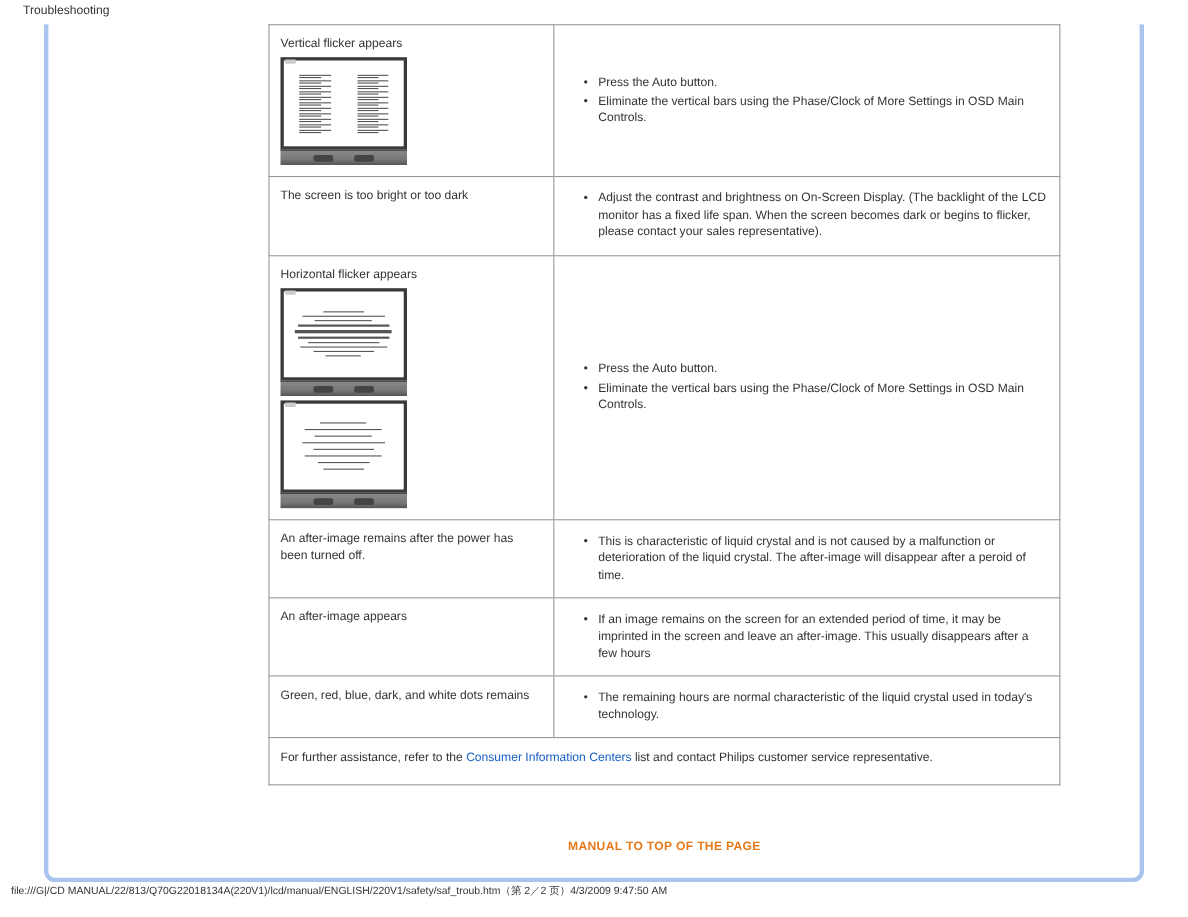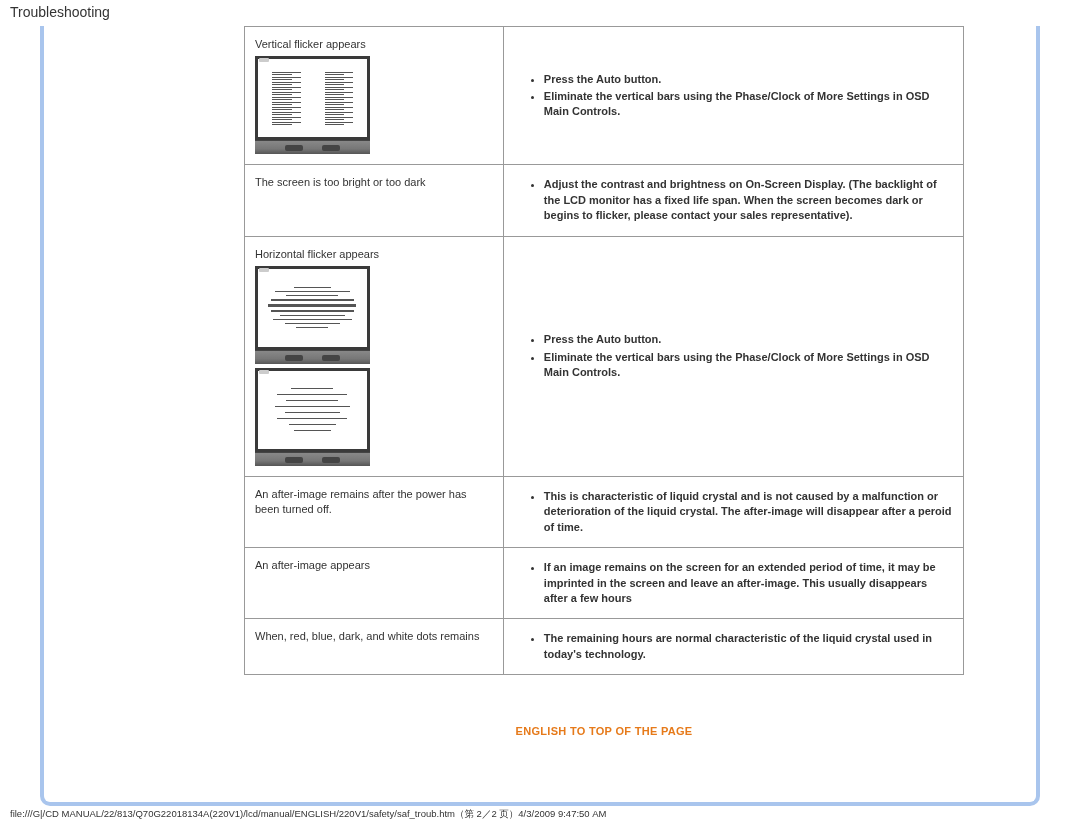--- a/index.html
+++ b/index.html
@@ -4,22 +4,22 @@
 <style>
   * { box-sizing: border-box; margin: 0; padding: 0; }
   body {
     font-family: Verdana, Arial, sans-serif;
     font-size: 10px;
     color: #333;
     background: #fff;
     width: 1080px;
   }
   .header-label {
-    padding: 4px 10px;
-    font-size: 14px;
+    padding: 4px 21px;
+    font-size: 11px;
   }
   .page-frame {
     margin: 2px 40px 0 40px;
     border: 4px solid #a9c5ed;
     border-radius: 10px;
     border-top: none;
     border-top-left-radius: 0;
     border-top-right-radius: 0;
     background: #fff;
     min-height: 780px;
@@ -41,21 +41,20 @@
     vertical-align: middle;
     font-size: 11px;
     line-height: 1.4;
   }
   .tbl td.left {
     width: 36%;
     vertical-align: top;
   }
   .tbl td.right {
     width: 64%;
-    font-weight: bold;
   }
   ul {
     list-style: disc;
     padding-left: 30px;
     font-size: 11px;
   }
   ul li { margin: 2px 0; }
   .footer-text {
     border: 1px solid #999;
     border-top: none;
@@ -322,28 +321,31 @@
       <tr>
         <td class="left">An after-image appears</td>
         <td class="right">
           <ul>
             <li>If an image remains on the screen for an extended period of time, it may be imprinted in the screen and leave an after-image. This usually disappears after a few hours</li>
           </ul>
         </td>
       </tr>
 
       <tr>
-        <td class="left">When, red, blue, dark, and white dots remains</td>
+        <td class="left">Green, red, blue, dark, and white dots remains</td>
         <td class="right">
           <ul>
             <li>The remaining hours are normal characteristic of the liquid crystal used in today's technology.</li>
           </ul>
         </td>
       </tr>
     </tbody>
       </table>
 
-
-    <div class="return-link">ENGLISH TO TOP OF THE PAGE</div>
+    <div class="footer-text">
+      <span>For further assistance, refer to the </span><span class="link">Consumer Information Centers</span><span> list and contact Philips customer service representative.</span>
+    </div>
+
+    <div class="return-link">MANUAL TO TOP OF THE PAGE</div>
   </div>
 </div>
 
 <div class="path-line">file:///G|/CD MANUAL/22/813/Q70G22018134A(220V1)/lcd/manual/ENGLISH/220V1/safety/saf_troub.htm（第 2／2 页）4/3/2009 9:47:50 AM</div>
 
 </body></html>

